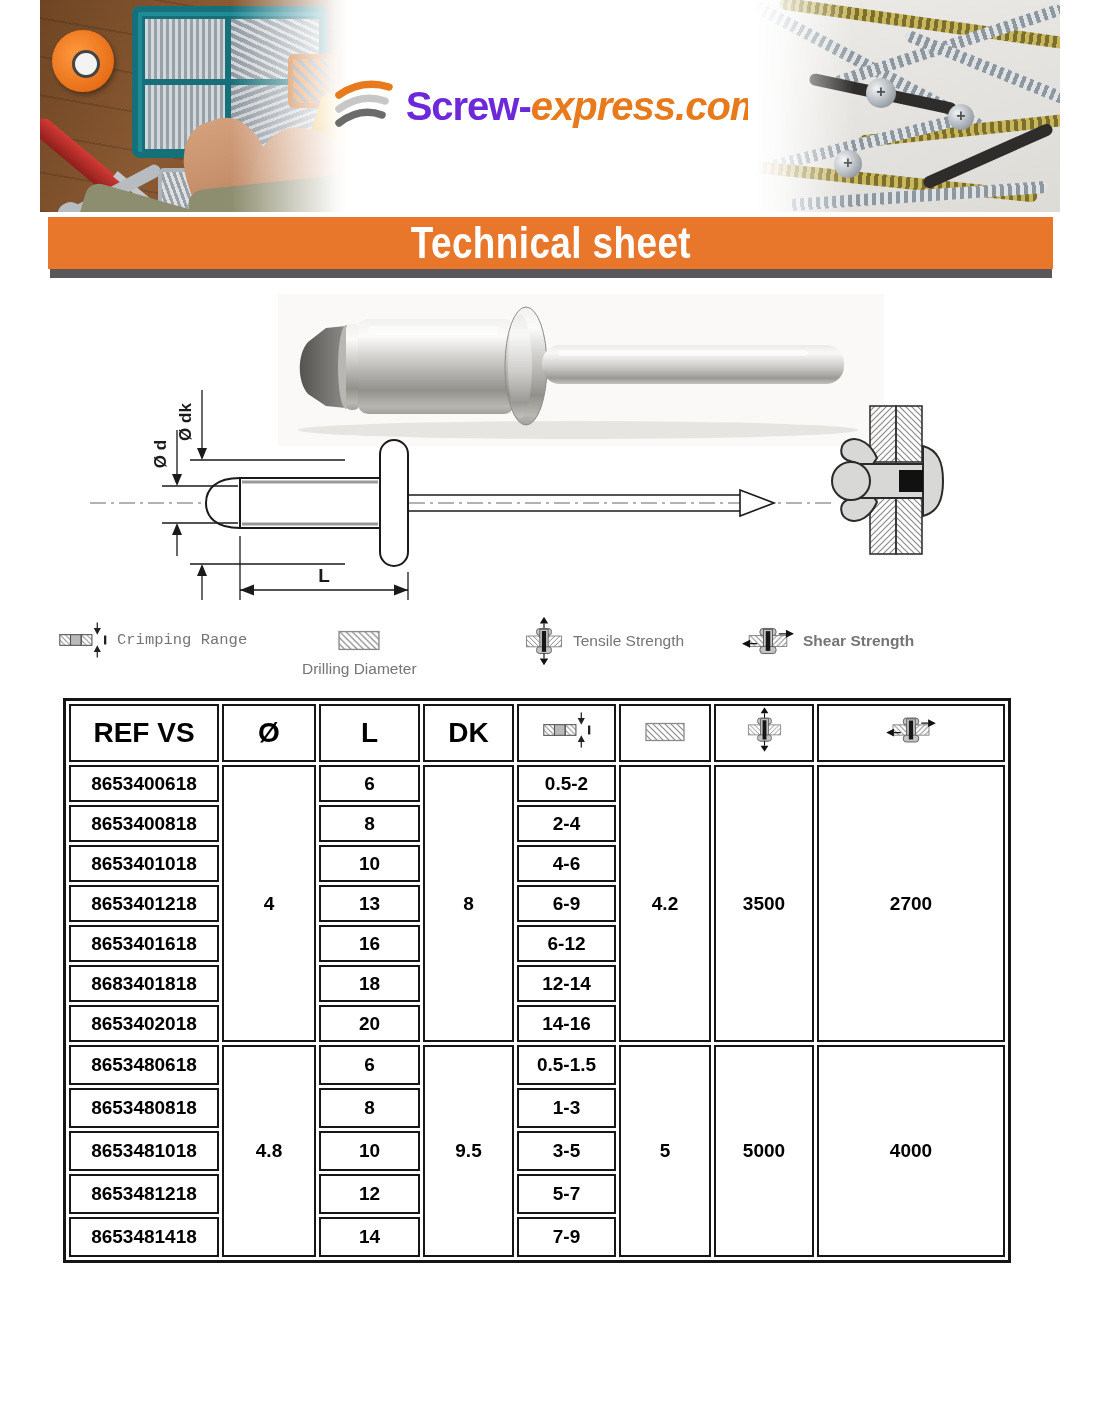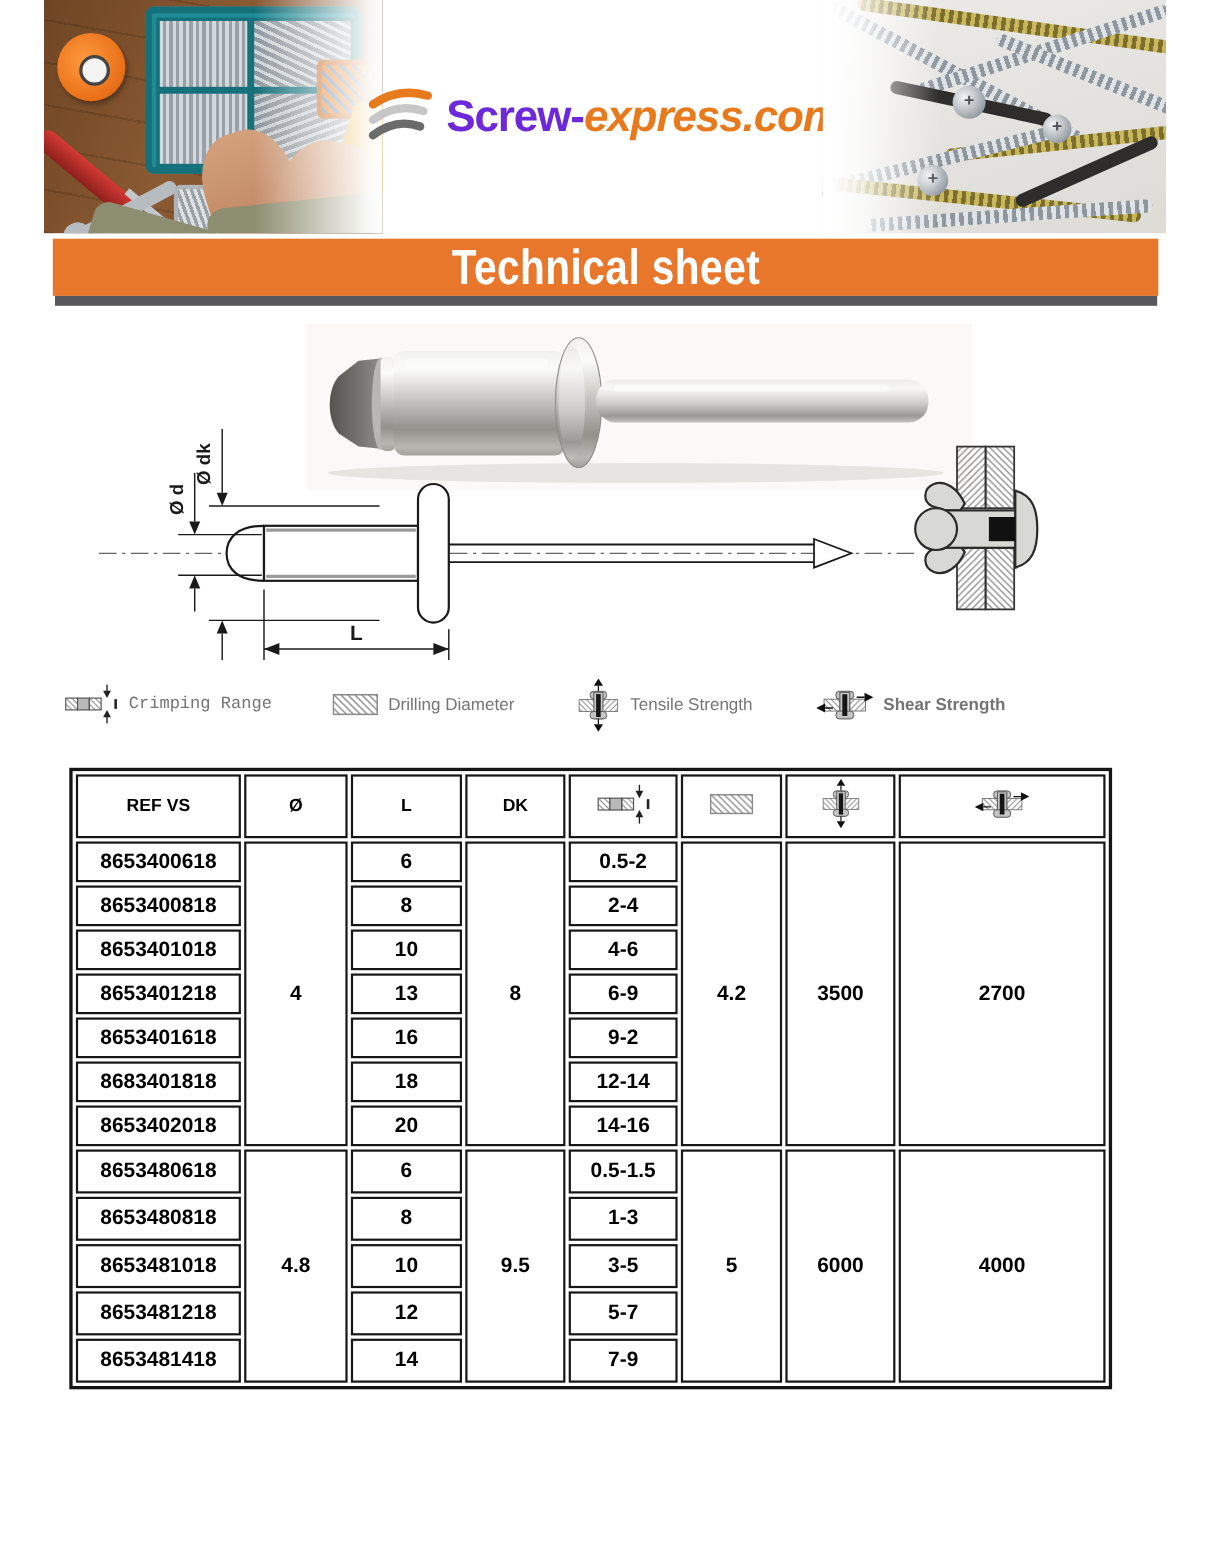--- a/index.html
+++ b/index.html
@@ -68,21 +68,21 @@
 
   
   .legend-item{position:absolute;display:flex;align-items:center;gap:9px;color:#757575;font-size:15.5px;}
   .legend-item svg{flex:none;}
 
   
   .table-wrap{position:absolute;left:63px;top:698px;width:948px;border:3px solid #151515;box-sizing:border-box;background:#fff;}
   .sheet-table{border-collapse:separate;border-spacing:3px;table-layout:fixed;width:942px;}
   .sheet-table th,.sheet-table td{border:2px solid #161616;background:#fff;text-align:center;vertical-align:middle;
           font-weight:bold;box-sizing:border-box;padding:0 2px;}
-  .sheet-table th{height:58px;font-size:16px;}
+  .sheet-table th{height:58px;font-size:28px;}
   .g1 td{height:37px;font-size:19px;}
   .g2 td{height:40px;font-size:19px;}
 
   
   .footer{position:absolute;left:47px;top:1384px;width:1006px;height:34px;background:#58585A;
           display:flex;align-items:center;justify-content:flex-end;padding-right:56px;box-sizing:border-box;}
   .footer span{display:inline-block;color:#fff;font-weight:bold;font-size:22px;transform:scaleX(0.92);}
 
   .defs-svg{position:absolute;width:0;height:0;}
 </style>
@@ -281,21 +281,21 @@
     <path d="M108,52 C123,56 128,68 128,87 C128,106 123,118 108,122 Z" fill="#d8d8d6" stroke="#2a2a2a" stroke-width="2"></path>
     <rect x="84" y="76" width="24" height="22" fill="#111"></rect>
   </svg>
 
   <div class="legend-item" style="left:58px;top:622px;font-family:Liberation Mono, monospace;">
     <svg width="50" height="36" viewBox="0 0 56 40">
         <use href="#icon-crimp"></use>
       </svg>
     <span>Crimping Range</span>
   </div>
-  <div class="legend-item" style="left:302px;top:630px;">
+  <div class="legend-item" style="left:302px;top:630px;flex-direction:column;">
     <svg width="42" height="21" viewBox="0 0 40 20">
         <use href="#icon-drill"></use>
       </svg>
     <span>Drilling Diameter</span>
   </div>
   <div class="legend-item" style="left:524px;top:616px;">
     <svg width="40" height="50" viewBox="0 0 48 58">
         <use href="#icon-tensile"></use>
       </svg>
     <span>Tensile Strength</span>
@@ -365,40 +365,40 @@
         <td>4-6</td>
       </tr>
       <tr class="g1">
         <td>8653401218</td>
         <td>13</td>
         <td>6-9</td>
       </tr>
       <tr class="g1">
         <td>8653401618</td>
         <td>16</td>
-        <td>9-2</td>
+        <td>6-12</td>
       </tr>
       <tr class="g1">
         <td>8683401818</td>
         <td>18</td>
         <td>12-14</td>
       </tr>
       <tr class="g1">
         <td>8653402018</td>
         <td>20</td>
         <td>14-16</td>
       </tr>
       <tr class="g2">
         <td>8653480618</td>
         <td rowspan="5">4.8</td>
         <td>6</td>
         <td rowspan="5">9.5</td>
         <td>0.5-1.5</td>
         <td rowspan="5">5</td>
-        <td rowspan="5">6000</td>
+        <td rowspan="5">5000</td>
         <td rowspan="5">4000</td>
       </tr>
       <tr class="g2">
         <td>8653480818</td>
         <td>8</td>
         <td>1-3</td>
       </tr>
       <tr class="g2">
         <td>8653481018</td>
         <td>10</td>

